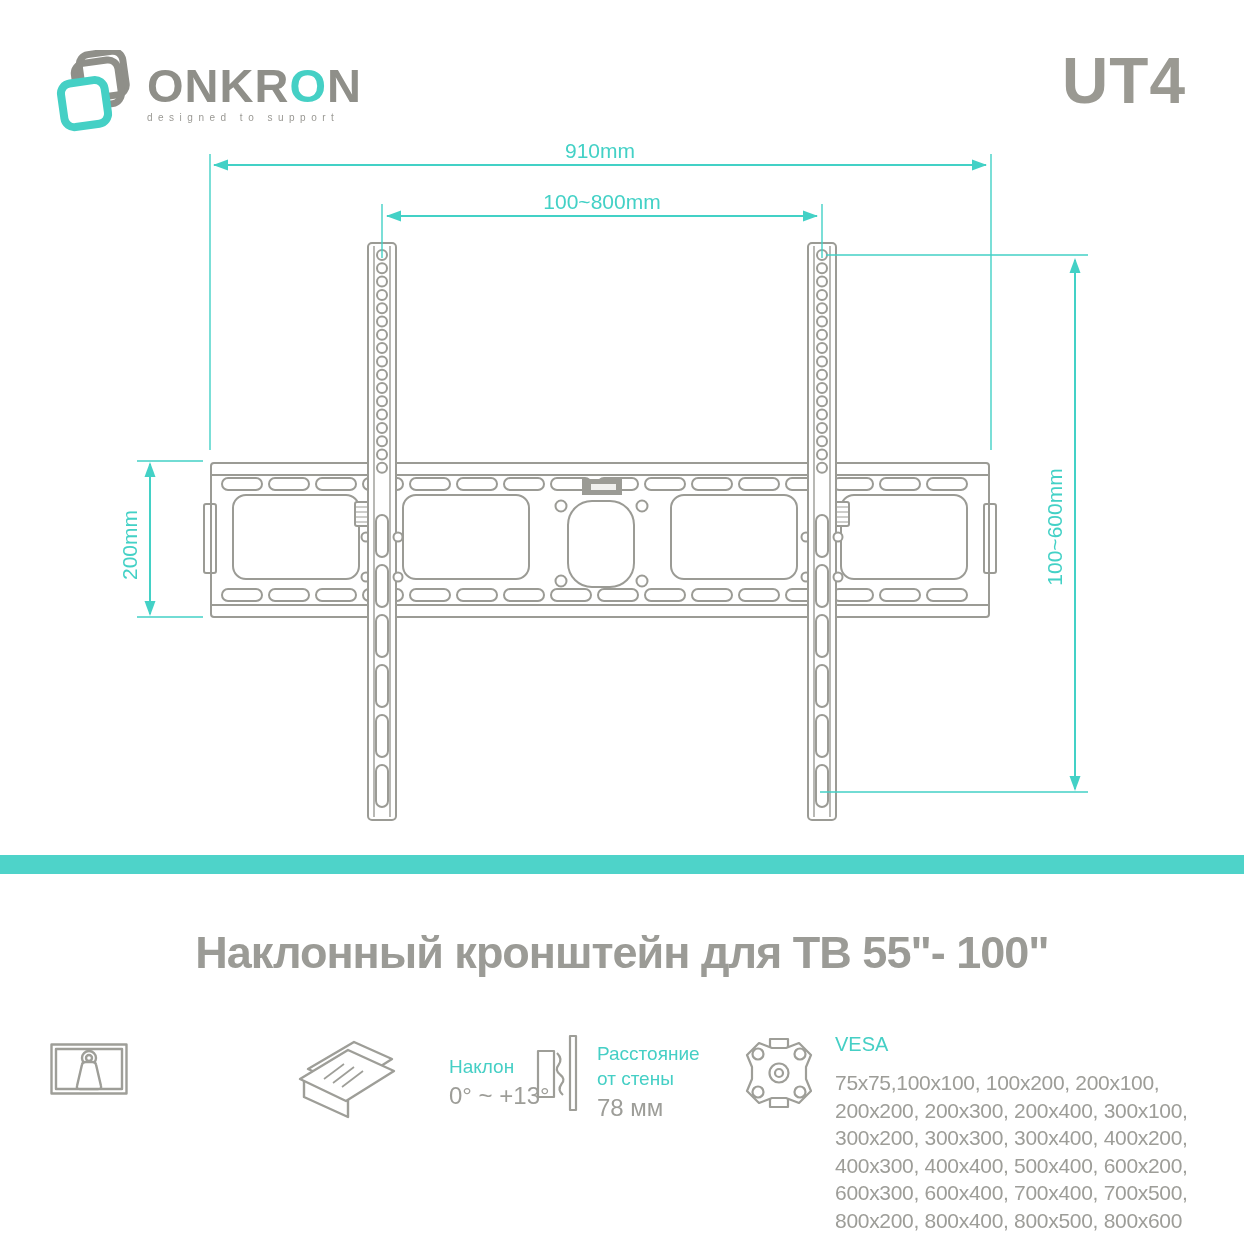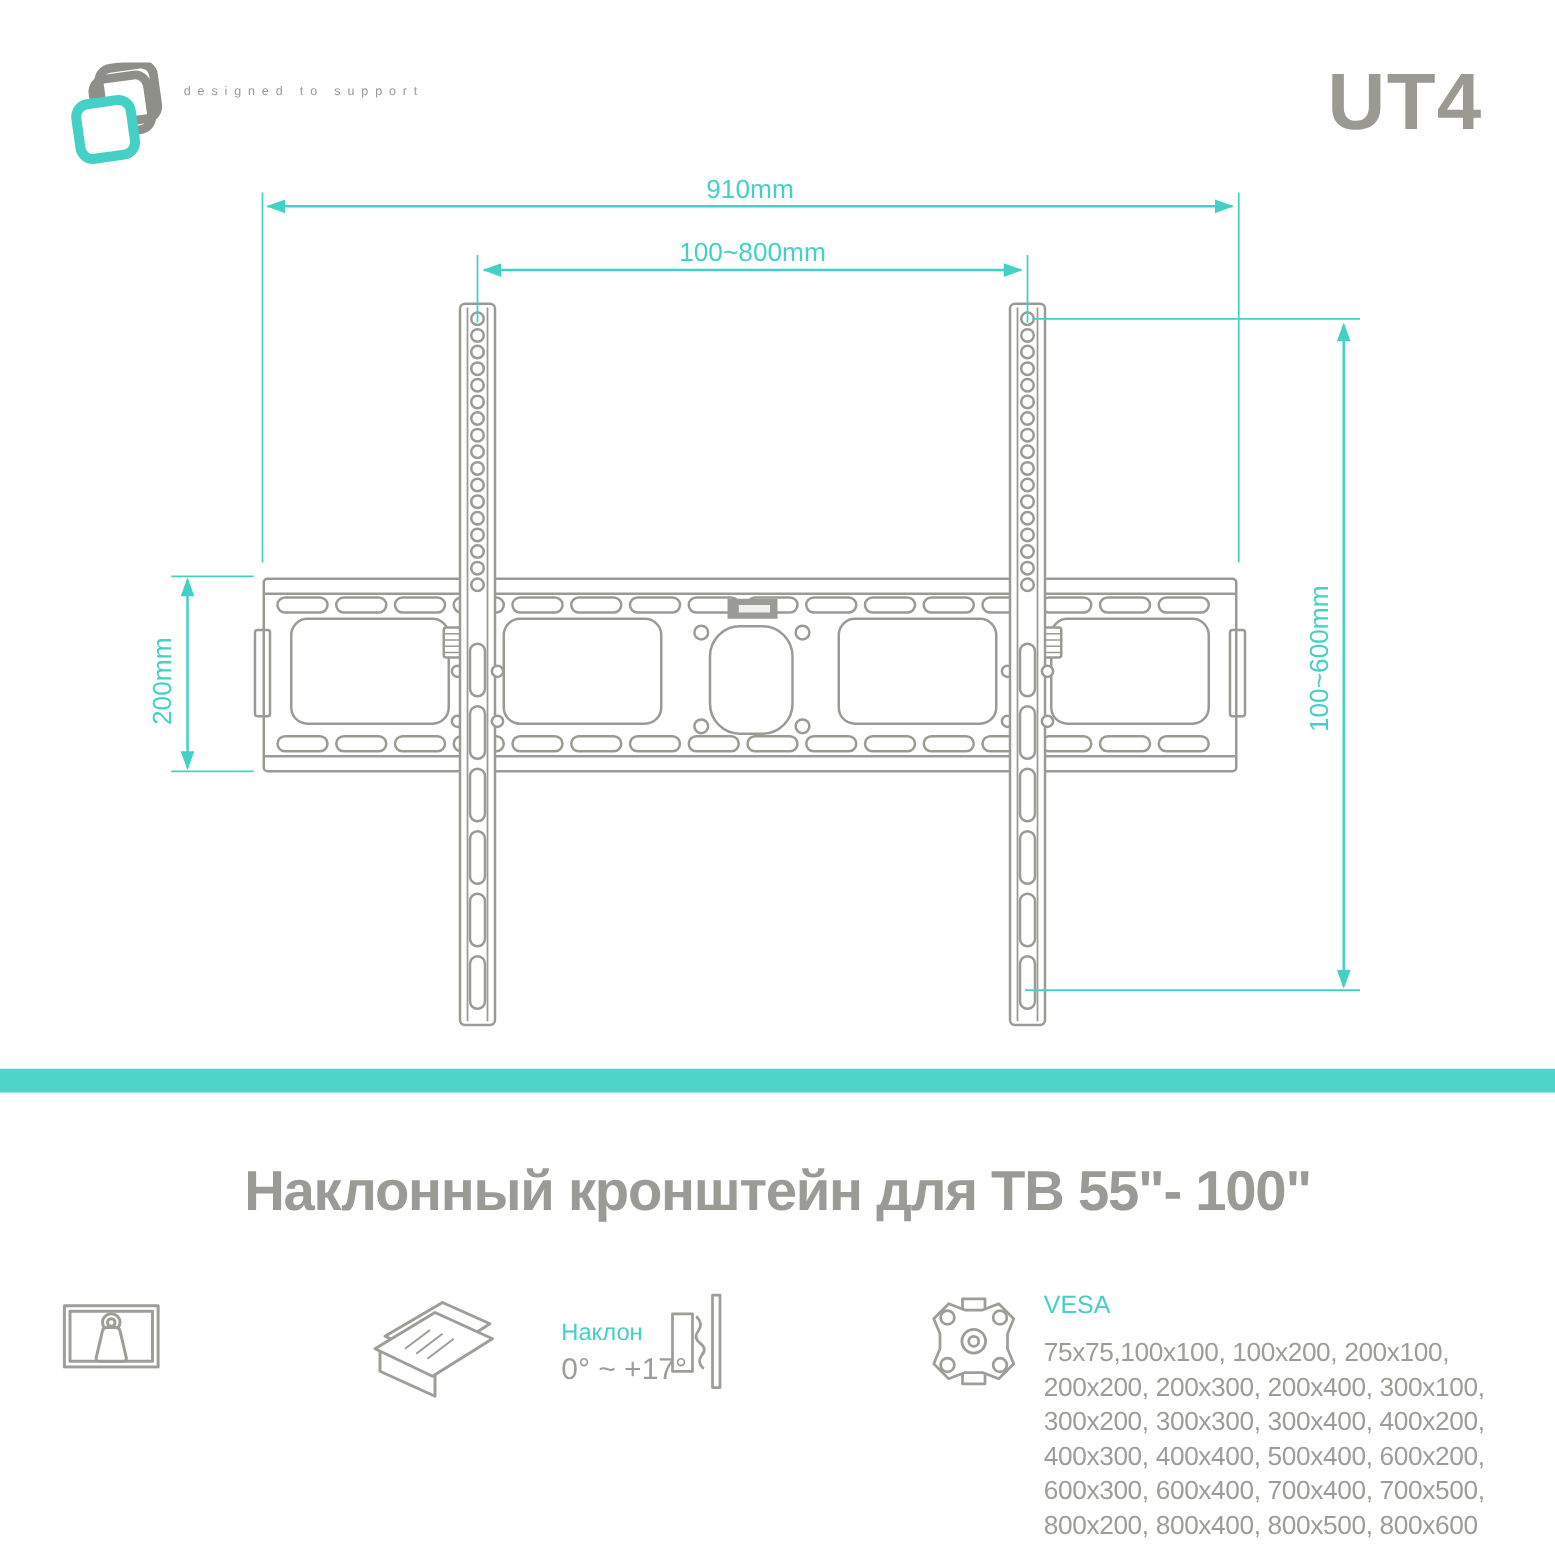--- a/index.html
+++ b/index.html
@@ -41,20 +41,21 @@
 
   <div class="logo">
     <svg class="logo-cube" viewBox="0 0 84 84">
       <g transform="rotate(-8 42 42)" fill="none" stroke-linejoin="round">
         <rect x="30" y="4" width="44" height="44" rx="10" stroke="#8f8f89" stroke-width="7"></rect>
         <rect x="24" y="12" width="44" height="44" rx="10" stroke="#8f8f89" stroke-width="7"></rect>
         <rect x="8" y="30" width="44" height="44" rx="10" fill="#ffffff" stroke="#45d0c5" stroke-width="8"></rect>
       </g>
     </svg>
     <div class="logo-texts">
+      <div class="brand"><span>ONKR</span><span class="teal">O</span><span>N</span></div>
       <div class="tagline">designed to support</div>
     </div>
   </div>
   <div class="model">UT4</div>
 
   <svg class="drawing" width="1244" height="860" viewBox="0 0 1244 860">
 
     <g stroke="#9b9b95" fill="none" stroke-width="2">
       <rect x="204" y="504" width="12" height="69" rx="2" fill="#ffffff"></rect>
       <rect x="984" y="504" width="12" height="69" rx="2" fill="#ffffff"></rect>
@@ -241,30 +242,35 @@
         <path d="M12,36 L58,9 L96,26 L52,54 Z"></path>
         <path d="M8,44 L8,64 L52,84 L52,64"></path>
         <path d="M4,46 L52,17 L98,38 L50,68 Z" fill="#ffffff"></path>
         <path d="M28,46 L48,31" stroke-width="1.6"></path>
         <path d="M37,50 L58,34" stroke-width="1.6"></path>
         <path d="M46,54 L67,38" stroke-width="1.6"></path>
       </g>
     </svg>
     <div class="spec-text" style="left:401px; top:34px;margin-left:48px;">
       <div class="spec-label">Наклон</div>
-      <div class="spec-value">0° ~ +17°</div>
+      <div class="spec-value">0° ~ +13°</div>
     </div>
 
     <svg class="spec-icon" style="left:536px; top:14px;" width="44" height="78" viewBox="0 0 44 78">
       <g stroke="#9e9e98" fill="none" stroke-width="2.2" stroke-linejoin="round">
         <rect x="2" y="17" width="16" height="46"></rect>
         <path d="M21,19 q6,6 1.5,12 q-4,5 1.5,9.5 q6,4.5 1.5,9.5 q-4.5,6 1.5,11"></path>
         <rect x="34" y="2" width="6" height="74"></rect>
       </g>
     </svg>
+    <div class="spec-text" style="left:597px; top:21px;">
+      <div class="spec-label">Расстояние
+от стены</div>
+      <div class="spec-value">78 мм</div>
+    </div>
 
     <svg class="spec-icon" style="left:739px; top:15px;" width="80" height="76" viewBox="0 0 80 76">
       <g stroke="#9e9e98" fill="none" stroke-width="2.2" stroke-linejoin="round">
         <rect x="31" y="4" width="18" height="14"></rect>
         <rect x="31" y="58" width="18" height="14"></rect>
         <polygon points="8,20 20,8 33,13 47,13 60,8 72,20 67,32 67,44 72,56 60,68 47,63 33,63 20,68 8,56 13,44 13,32" fill="#ffffff"></polygon>
         <circle cx="19" cy="19" r="5.5"></circle>
         <circle cx="61" cy="19" r="5.5"></circle>
         <circle cx="19" cy="57" r="5.5"></circle>
         <circle cx="61" cy="57" r="5.5"></circle>

